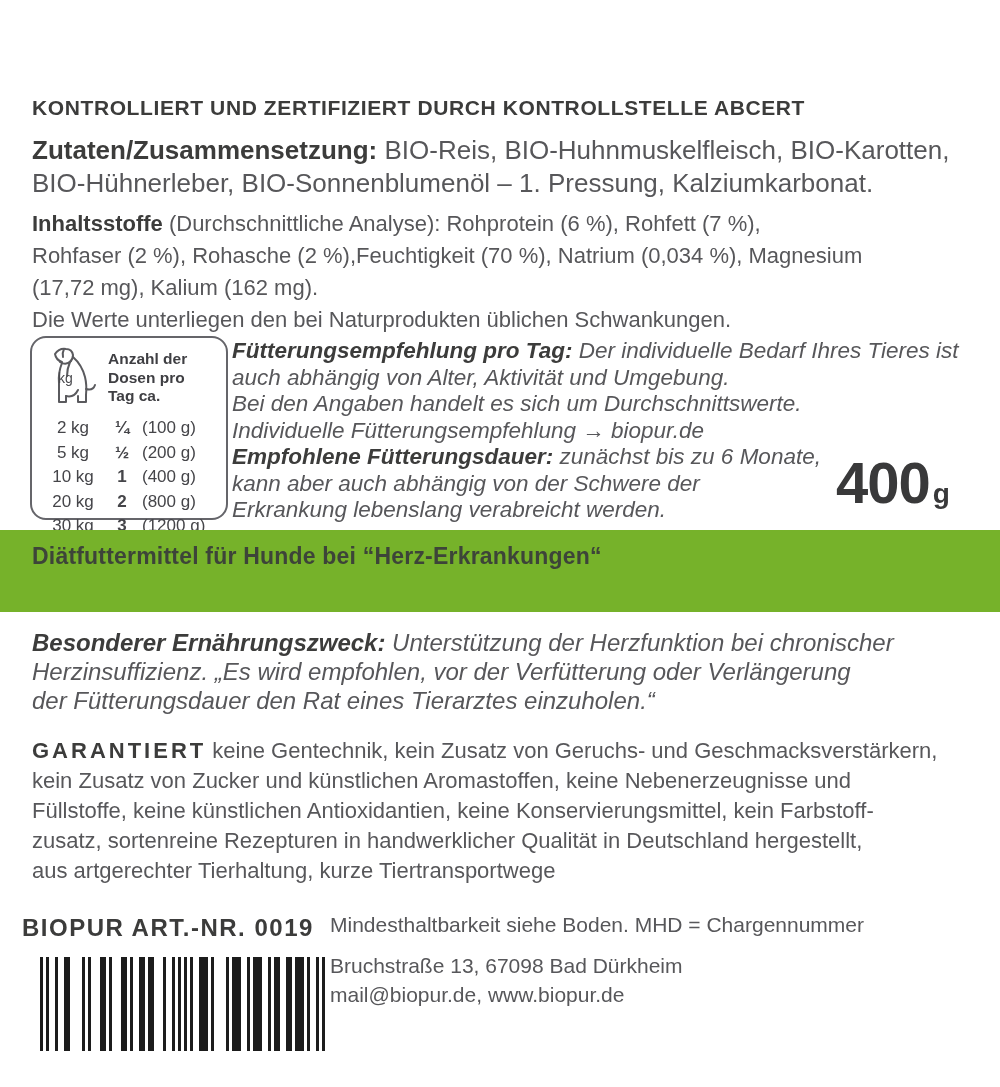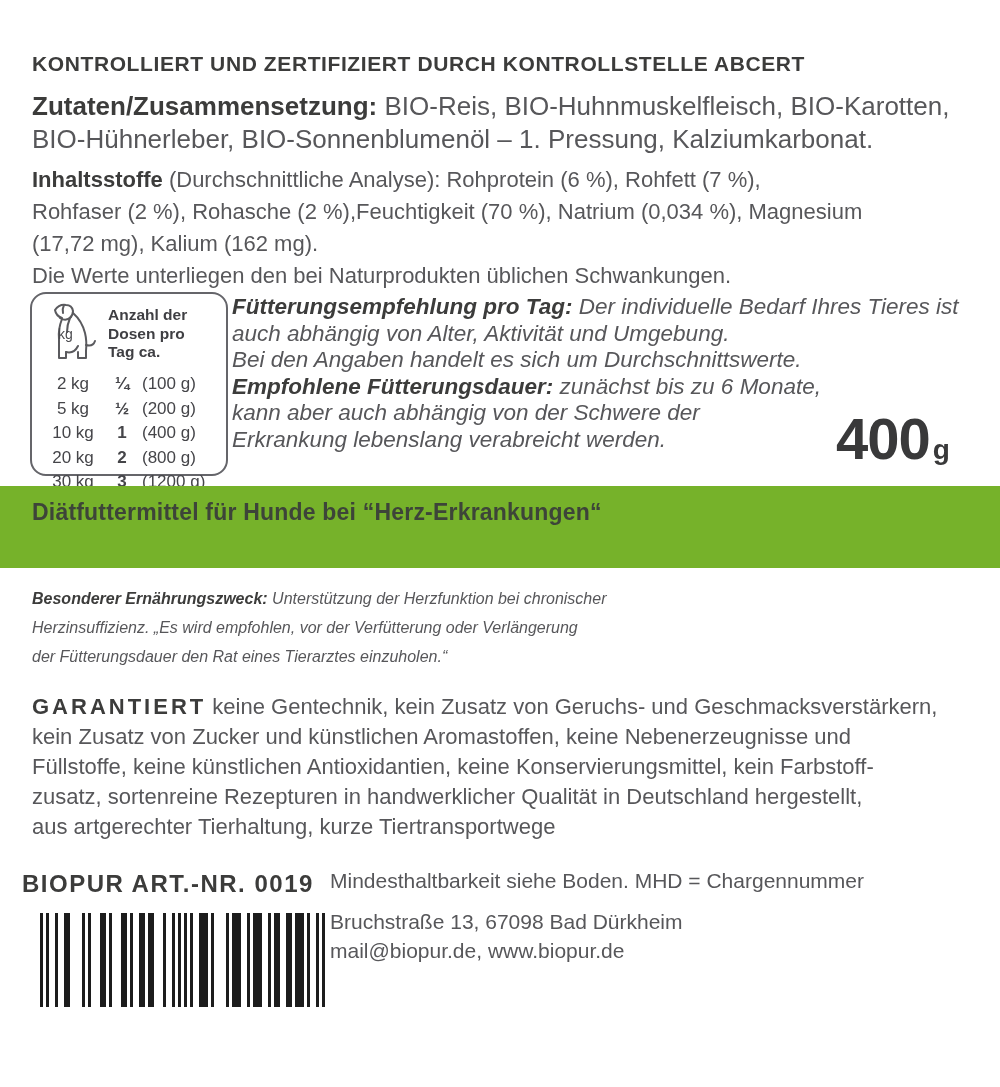--- a/index.html
+++ b/index.html
@@ -3,21 +3,21 @@
 <meta charset="utf-8">
 <style>
   :root{
     --green:#76b22a;
     --dark:#3c3c3b;
     --body:#57575a;
     --bannertext:#3d4439;
   }
   html,body{margin:0;padding:0;background:#fff;}
   body{font-family:"Liberation Sans", sans-serif;}
-  .page{position:relative;width:1000px;height:1007px;background:#ffffff;overflow:hidden;}
+  .page{position:relative;width:1000px;height:1007px;background:#ffffff;overflow:hidden;margin-top:44px;}
   .line{white-space:nowrap;}
   .lbl{font-weight:bold;color:var(--dark);}
 
   .cert-title{position:absolute;left:32px;top:52px;font-size:21px;font-weight:bold;
     letter-spacing:0.6px;color:var(--dark);white-space:nowrap;}
 
   .ingredients{position:absolute;left:32px;top:90px;font-size:26px;line-height:33px;color:var(--body);}
   .analysis{position:absolute;left:32px;top:164px;font-size:22px;line-height:32px;color:var(--body);}
 
   .feedbox{position:absolute;left:30px;top:292px;width:198px;height:184px;
@@ -35,21 +35,21 @@
     font-style:italic;color:var(--body);}
 
   .weight{position:absolute;left:836px;top:405px;display:flex;align-items:baseline;color:#39393a;}
   .weight .val{font-size:58px;font-weight:bold;letter-spacing:-1px;}
   .weight .unit{font-size:28px;font-weight:bold;margin-left:3px;}
 
   .banner{position:absolute;left:0;top:486px;width:1000px;height:82px;background:var(--green);}
   .banner .txt{padding:13px 0 0 32px;font-size:23px;font-weight:bold;color:var(--bannertext);
     letter-spacing:0.2px;white-space:nowrap;}
 
-  .purpose{position:absolute;left:32px;top:584px;font-size:16px;line-height:29px;
+  .purpose{position:absolute;left:32px;top:584px;font-size:24px;line-height:29px;
     font-style:italic;color:var(--body);}
 
   .guarantee{position:absolute;left:32px;top:692px;font-size:22px;line-height:30px;color:var(--body);}
   .guarantee .glbl{font-weight:bold;color:var(--dark);letter-spacing:3px;text-align:right;}
 
   .artnr{position:absolute;left:22px;top:870px;font-size:24px;font-weight:bold;
     letter-spacing:1.5px;color:var(--dark);white-space:nowrap;}
   .shelf{position:absolute;left:330px;top:869px;font-size:21px;color:var(--body);white-space:nowrap;}
 
   .addr{position:absolute;left:330px;top:908px;font-size:21px;line-height:28.5px;color:var(--body);}
@@ -149,20 +149,21 @@
     </div>
   </div>
 
   <div class="reco">
     <div class="line">
       <span class="lbl">Fütterungsempfehlung pro Tag:</span>
       <span>Der individuelle Bedarf Ihres Tieres ist</span>
     </div>
     <div class="line">auch abhängig von Alter, Aktivität und Umgebung.</div>
     <div class="line">Bei den Angaben handelt es sich um Durchschnittswerte.</div>
+    <div class="line">Individuelle Fütterungsempfehlung → biopur.de</div>
     <div class="line">
       <span class="lbl">Empfohlene Fütterungsdauer:</span>
       <span>zunächst bis zu 6 Monate,</span>
     </div>
     <div class="line">kann aber auch abhängig von der Schwere der</div>
     <div class="line">Erkrankung lebenslang verabreicht werden.</div>
   </div>
 
   <div class="weight">
     <span class="val">400</span>

